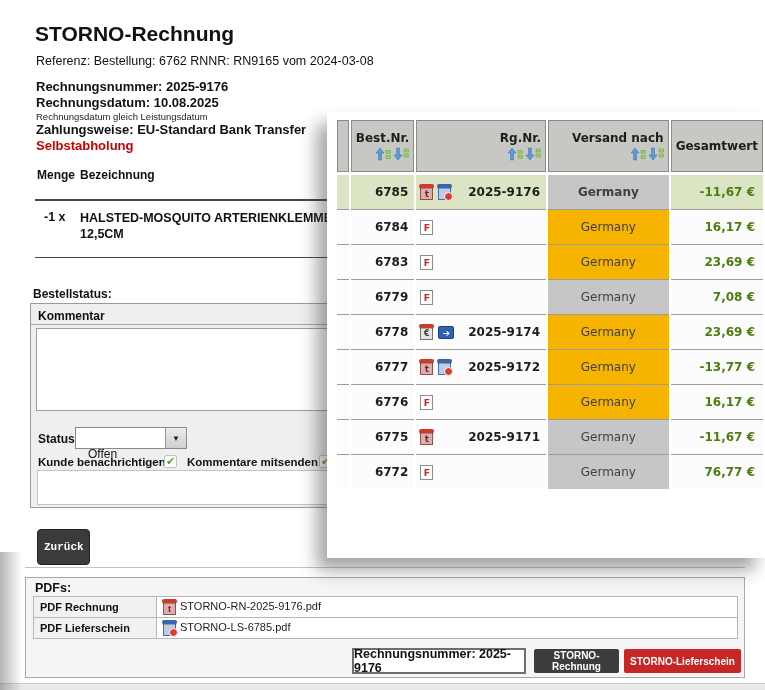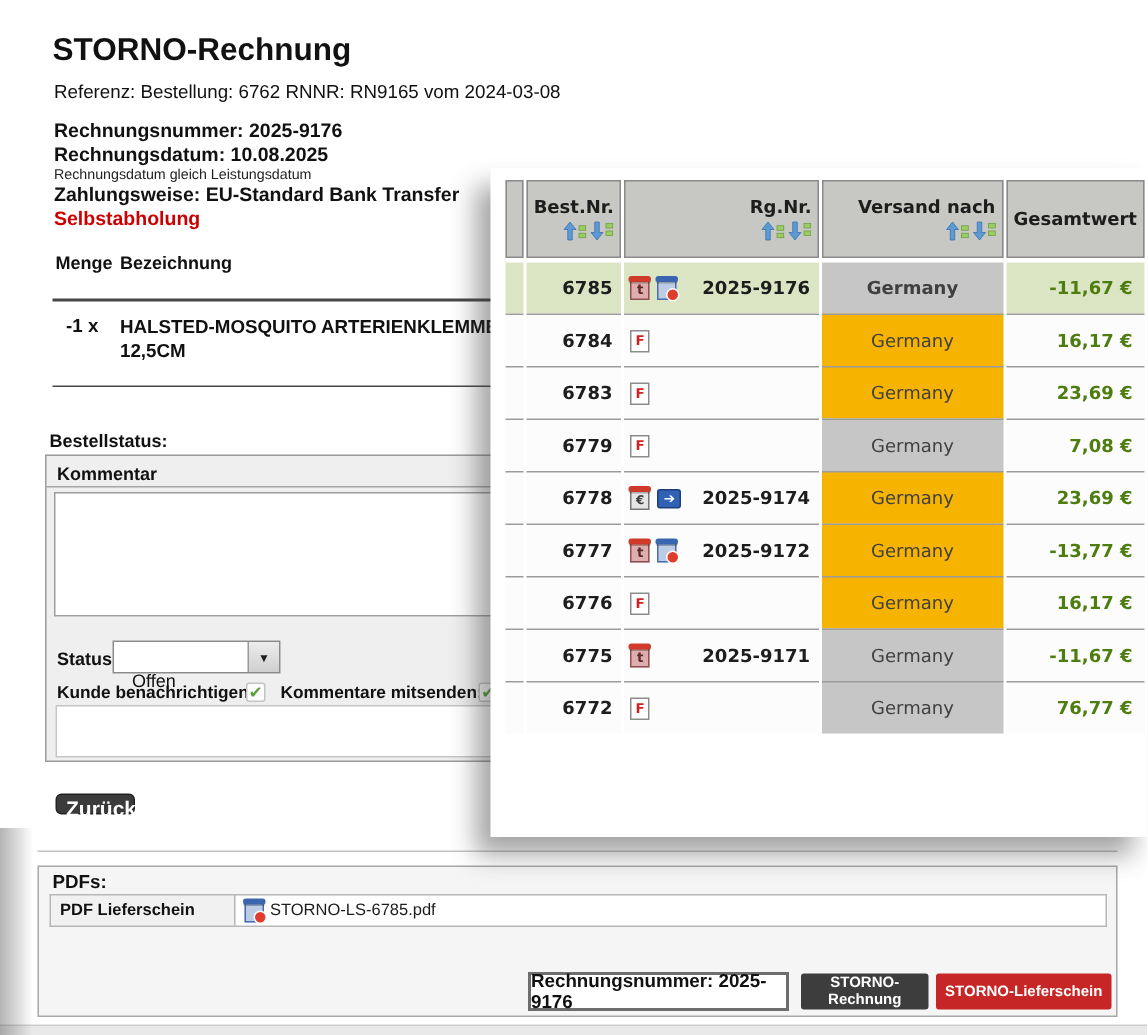--- a/index.html
+++ b/index.html
@@ -32,22 +32,22 @@
   .white-sub{left:37px;top:470px;width:660px;height:35px;background:#fff;border:1px solid #c4c4c4;box-sizing:border-box;}
   .st-label{left:38px;top:432px;font-size:12px;font-weight:bold;}
   .select{left:75px;top:427px;width:112px;height:22px;background:#fff;border:1px solid #8a8a8a;box-sizing:border-box;display:flex;align-items:center;}
   .select .val{flex:1;font-size:12px;padding-left:12px;margin-top:32px;}
   .select .arrow{width:20px;height:100%;background:linear-gradient(#ececec,#cfcfcf);border-left:1px solid #9a9a9a;display:flex;align-items:center;justify-content:center;font-size:8px;color:#1c1c1c;}
   .chk-label{font-size:11.5px;font-weight:bold;}
   .ckl1{left:38px;top:456px;} .ckl2{left:187px;top:456px;}
   .chk{width:13px;height:13px;background:#fcfcfc;border:1px solid #c3c3c3;border-radius:2px;
        display:flex;align-items:center;justify-content:center;font-size:11px;color:#58a03a;box-sizing:border-box;}
   .ck1{left:164px;top:455px;} .ck2{left:319px;top:455px;}
-  .back-btn{left:37px;top:529px;width:53px;height:14px;background:#3b3b3b;color:#fff;border:1px solid #222;
-            border-radius:4px;font-size:14px;font-weight:bold;font-family:Liberation Sans, sans-serif;}
+  .back-btn{left:37px;top:529px;width:53px;height:36px;background:#3b3b3b;color:#fff;border:1px solid #222;
+            border-radius:4px;font-size:11px;font-weight:bold;font-family:Liberation Mono, monospace;}
 
   .div-line{left:25px;top:567px;width:720px;height:1px;background:#c2c2c2;}
 
   
   .pdf-box{left:25px;top:577px;width:720px;height:101px;background:#f5f5f5;border:1px solid #a8a8a8;box-sizing:border-box;}
   .pdf-title{left:35px;top:581px;font-size:12.5px;font-weight:bold;}
   .pdf-table{left:33px;top:596px;width:705px;border-collapse:collapse;position:absolute;font-size:11px;}
   .pdf-table td{border:1px solid #b7b7b7;height:20px;padding:0 6px;}
   .pdf-table td.pl{width:110px;background:#f1f1f1;font-weight:bold;}
   .pdf-table td.pf{background:#fff;}
@@ -134,20 +134,24 @@
   <div class="abs chk-label ckl2">Kommentare mitsenden:</div>
   <div class="abs chk ck2">✔</div>
   <button class="abs back-btn">Zurück</button>
 
   <div class="abs div-line"></div>
 
   <div class="abs pdf-box"></div>
   <div class="abs pdf-title">PDFs:</div>
   <table class="pdf-table">
     <tbody>
+  <tr>
+    <td class="pl">PDF Rechnung</td>
+    <td class="pf"><span class="ic ic-invoice-storno"></span><a class="pdf-link" href="#">STORNO-RN-2025-9176.pdf</a></td>
+  </tr>
   <tr>
     <td class="pl">PDF Lieferschein</td>
     <td class="pf"><span class="ic ic-delivery-storno"></span><a class="pdf-link" href="#">STORNO-LS-6785.pdf</a></td>
   </tr>
       </tbody>
   </table>
   <div class="abs rn-box">Rechnungsnummer: 2025-9176</div>
   <button class="abs btn btn-dark">STORNO-Rechnung</button>
   <button class="abs btn btn-red">STORNO-Lieferschein</button>
   <div class="abs foot-line"></div>

